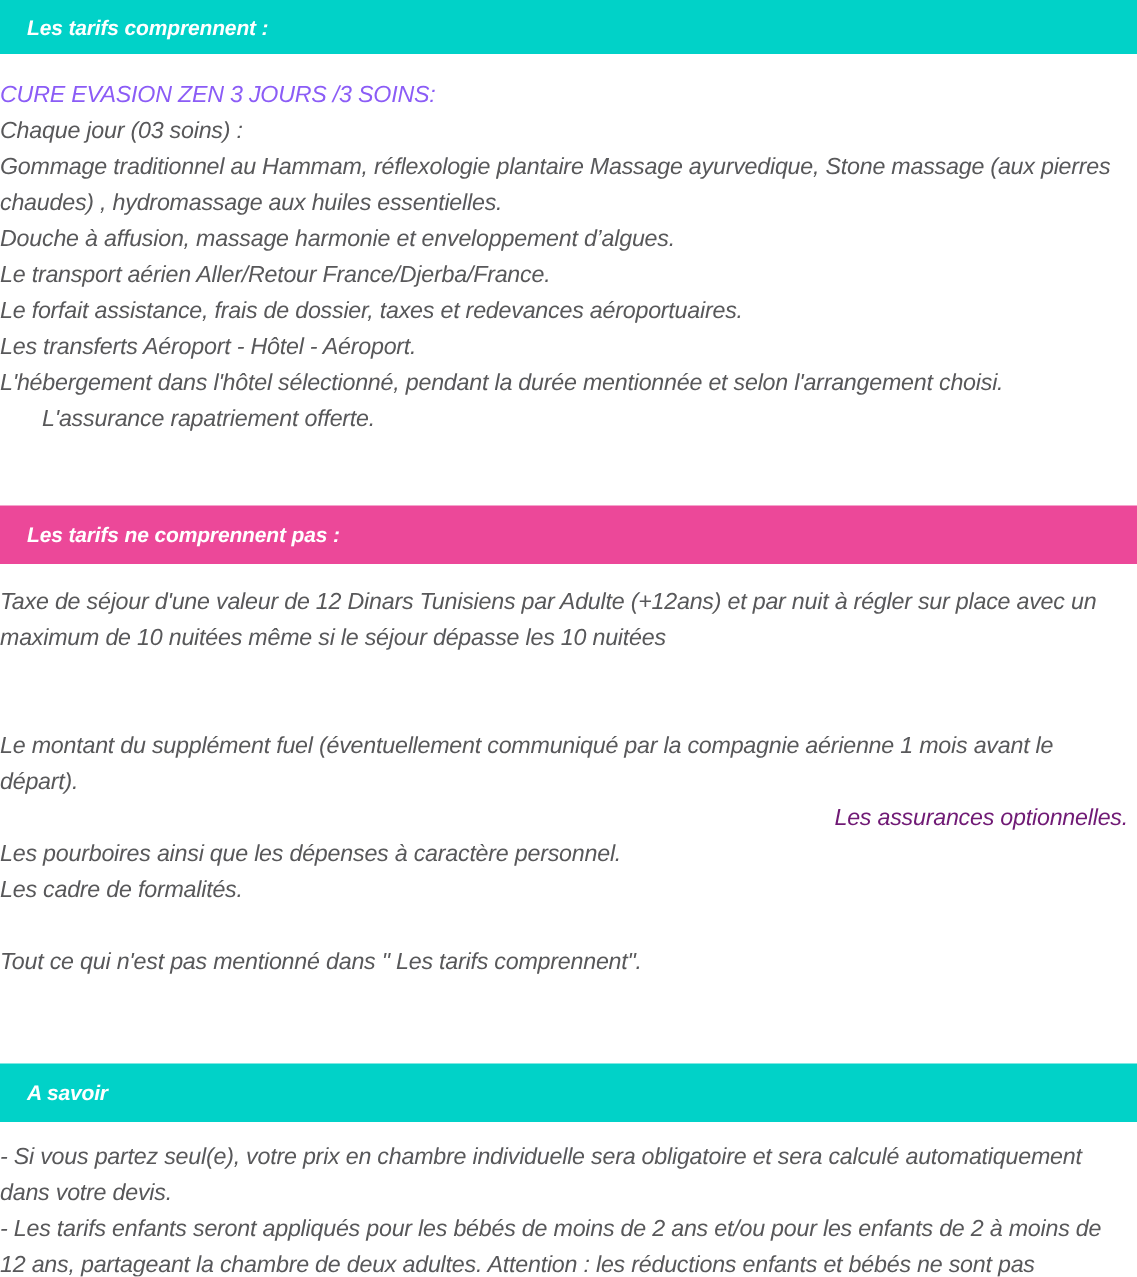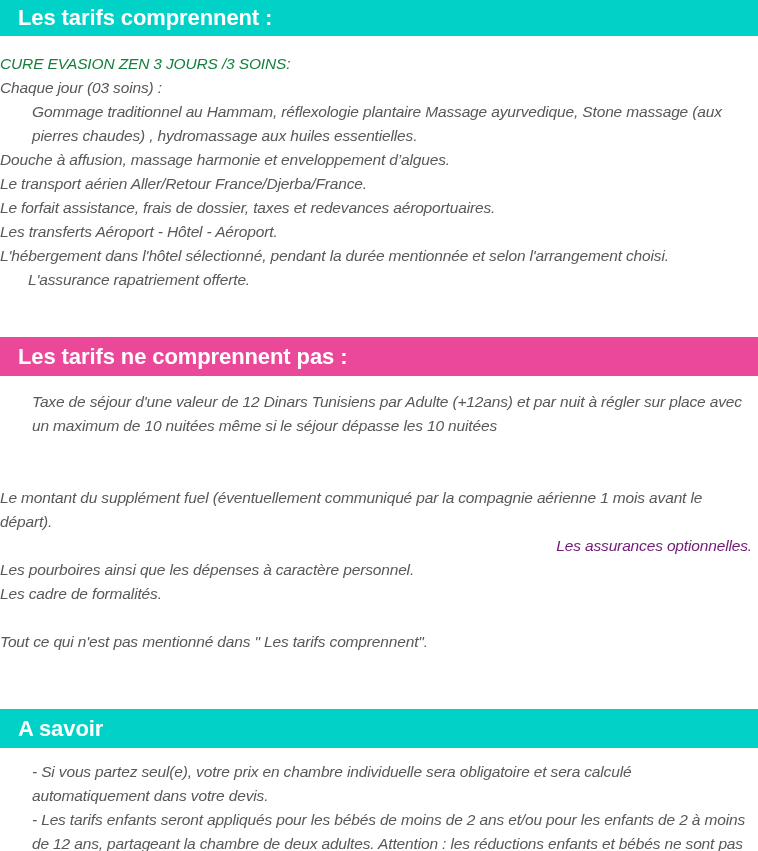--- a/index.html
+++ b/index.html
@@ -20,22 +20,23 @@
     width: 758px;
     height: 851px;
     position: relative;
     background: #ffffff;
   }
 
   
   .section-header {
     background: #01d2c8;
     color: #ffffff;
+    font-style: italic;
     font-weight: bold;
-    font-size: 22px;
+    font-size: 14px;
     line-height: 36px;
     height: 36px;
     padding: 0 0 6px 18px;
     box-sizing: border-box;
     white-space: nowrap;
     overflow: hidden;
     letter-spacing: -0.1px;
   }
   .section-header.tall {
     height: 39px;
@@ -52,40 +53,39 @@
     font-size: 15.5px;
     line-height: 24px;
     color: #58585a;
     padding: 0 6px 0 0;
     margin: 0;
     white-space: normal;
     letter-spacing: -0.15px;
   }
   .line.wrap {
     white-space: normal;
-    padding-left: 32px;
   }
   .spacer-md { height: 24px; }
   .spacer-lg { height: 31px; }
   .spacer-xl { height: 45px; }
   .gap-after-head { height: 16px; }
   .gap-after-head2 { height: 14px; }
   .gap-after-head3 { height: 12px; }
 </style>
 </head>
 <body style="background: rgb(255, 255, 255);">
 
 <div class="page">
 
   <div class="section-header" style="background: rgb(1, 210, 200); color: rgb(255, 255, 255);">Les tarifs comprennent :</div>
 
   <div class="gap-after-head"></div>
 
   <div class="body-block">
-    <p class="line" style="color: #15803d;">CURE EVASION ZEN 3 JOURS /3 SOINS:</p>
+    <p class="line" style="color: #8b5cf6;">CURE EVASION ZEN 3 JOURS /3 SOINS:</p>
     <p class="line" style="color: rgb(88, 88, 90);">Chaque jour (03 soins) :</p>
     <p class="line wrap" style="color: rgb(88, 88, 90);">Gommage traditionnel au Hammam, réflexologie plantaire Massage ayurvedique, Stone massage (aux pierres chaudes) , hydromassage aux huiles essentielles.</p>
     <p class="line" style="color: rgb(88, 88, 90);">Douche à affusion, massage harmonie et enveloppement d’algues.</p>
     <p class="line" style="color: rgb(88, 88, 90);">Le transport aérien Aller/Retour  France/Djerba/France.</p>
     <p class="line" style="color: rgb(88, 88, 90);">Le forfait assistance, frais de dossier, taxes et redevances aéroportuaires.</p>
     <p class="line" style="color: rgb(88, 88, 90);">Les transferts Aéroport - Hôtel - Aéroport.</p>
     <p class="line" style="color: rgb(88, 88, 90);">L'hébergement dans l'hôtel sélectionné, pendant la durée mentionnée et selon l'arrangement choisi.</p>
     <p class="line" style="color: rgb(88, 88, 90); padding-left: 28px;">L'assurance rapatriement offerte.</p>
   </div>
 

